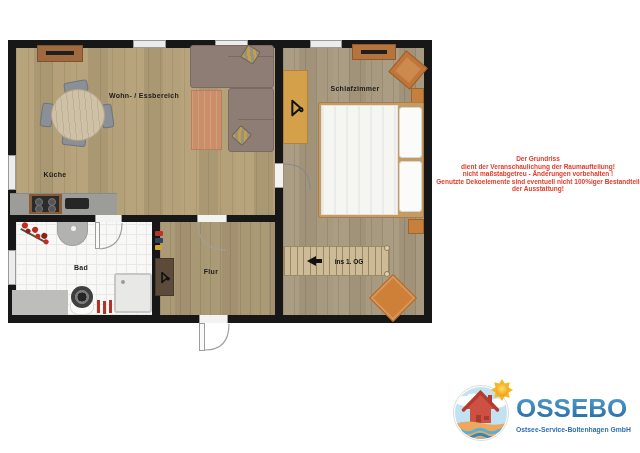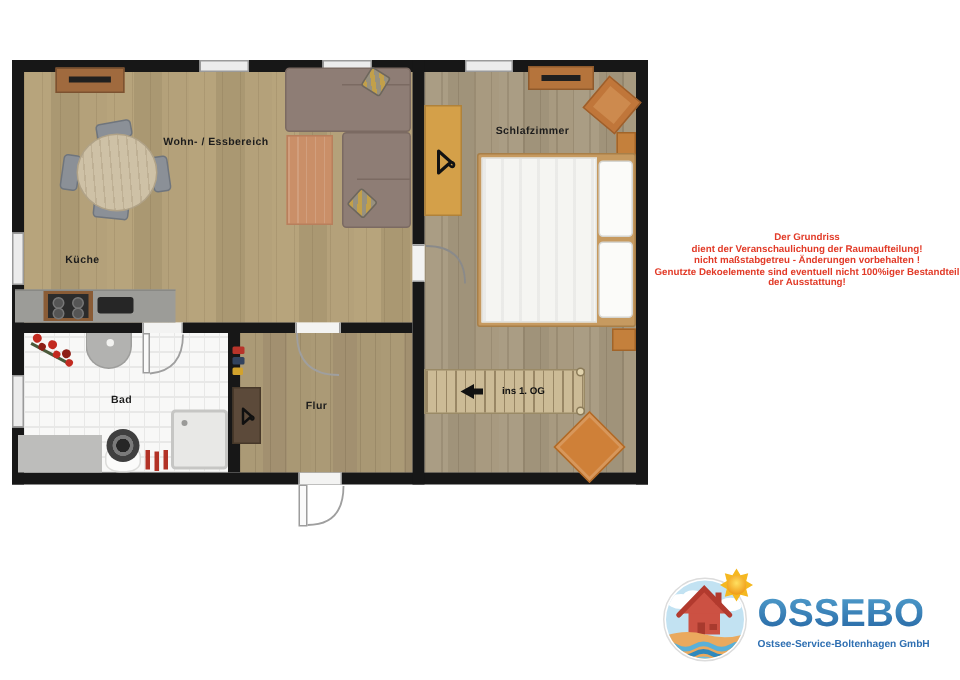--- a/index.html
+++ b/index.html
@@ -225,21 +225,21 @@
 </div>
 
 <div class="abs disclaimer" style="left:434px;top:155px;width:208px;">
   <div>Der Grundriss</div>
   <div>dient der Veranschaulichung der Raumaufteilung!</div>
   <div>nicht maßstabgetreu - Änderungen vorbehalten !</div>
   <div>Genutzte Dekoelemente sind eventuell nicht 100%iger Bestandteil</div>
   <div>der Ausstattung!</div>
 </div>
 
-<div class="abs" style="left:439px;top:374px;width:175px;height:75px;">
+<div class="abs" style="left:450px;top:374px;width:175px;height:75px;">
   <svg width="64" height="68" viewBox="0 0 64 68" style="position:absolute;left:2px;top:3px;">
     <defs>
       <clipPath id="circ">
           <circle cx="29" cy="36" r="26"></circle>
         </clipPath>
       <radialGradient id="sungrad" cx="50%" cy="40%" r="60%">
         <stop offset="0%" stop-color="#ffe060"></stop>
           <stop offset="100%" stop-color="#f09a18"></stop>
       </radialGradient>
     </defs>

